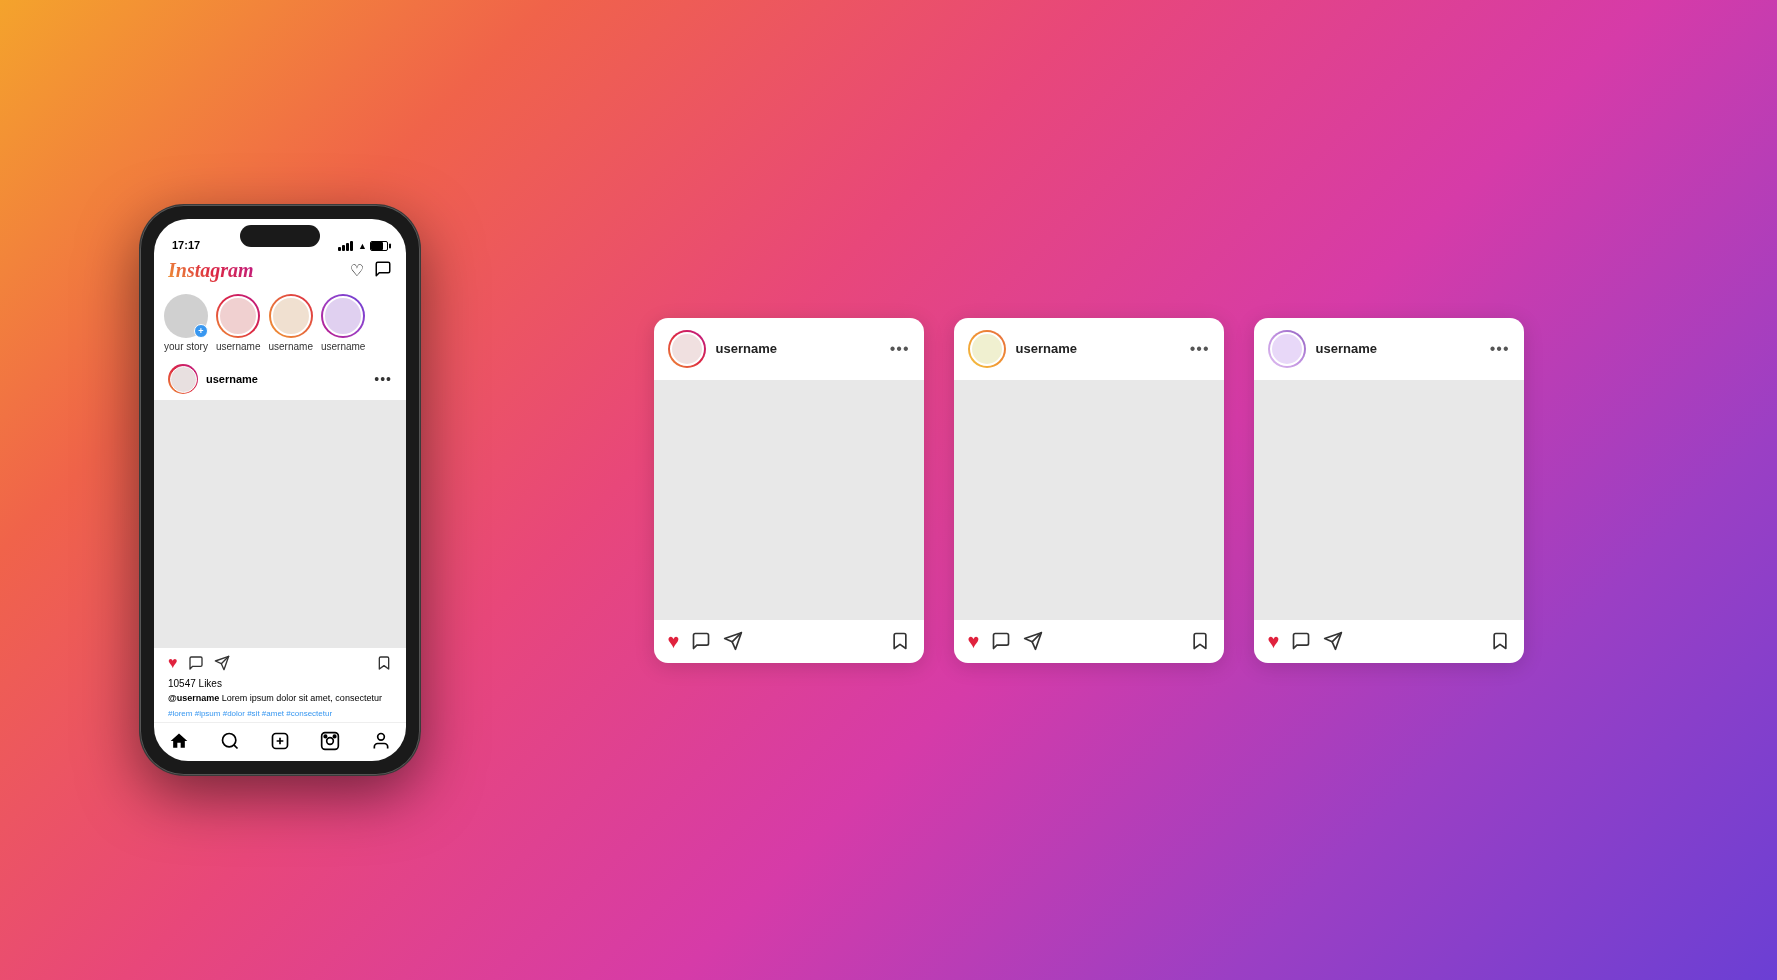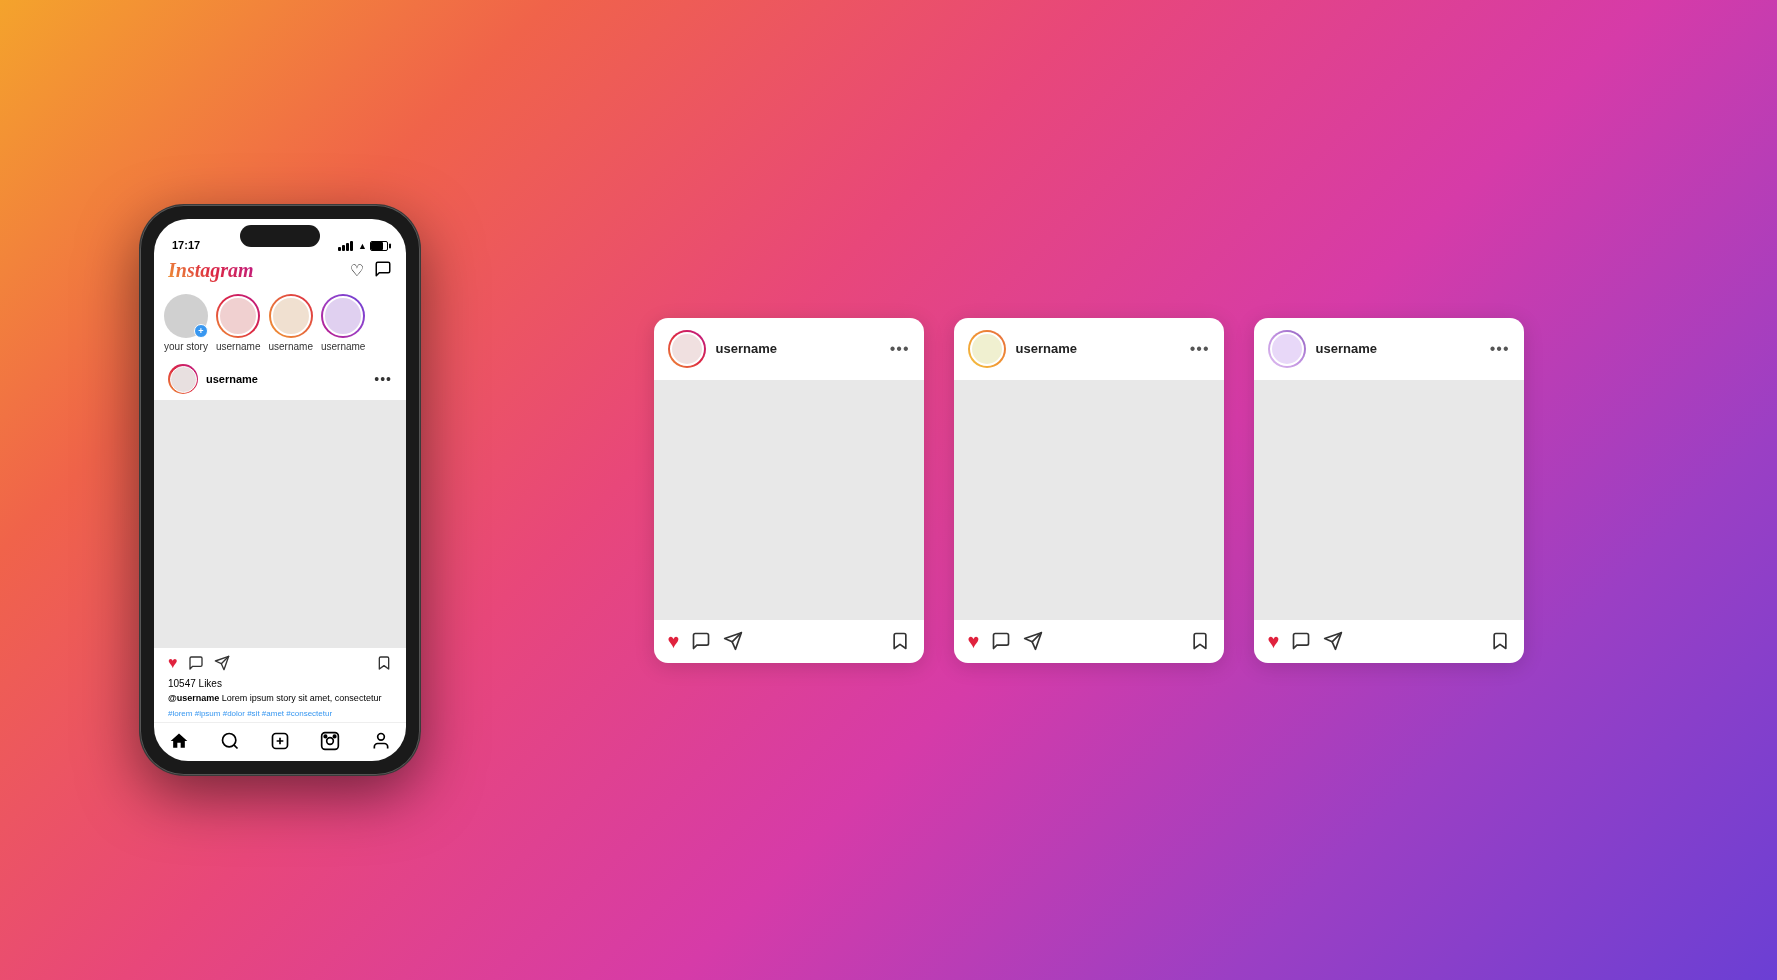--- a/index.html
+++ b/index.html
@@ -291,21 +291,21 @@
         </div>
         <svg width="16" height="16" viewBox="0 0 24 24" fill="none" stroke="#333" stroke-width="2" stroke-linecap="round" stroke-linejoin="round">
             <path d="M19 21l-7-5-7 5V5a2 2 0 0 1 2-2h10a2 2 0 0 1 2 2z"></path>
           </svg>
       </div>
 
       <div class="likes-text">10547 Likes</div>
 
       <div class="caption-area">
         <span class="caption-username">@username</span>
-        <span> Lorem ipsum story sit amet, consectetur</span>
+        <span> Lorem ipsum dolor sit amet, consectetur</span>
       </div>
 
       <div class="hashtags">#lorem  #ipsum  #dolor  #sit  #amet  #consectetur</div>
 
       <div class="bottom-nav">
         <svg width="20" height="20" viewBox="0 0 24 24" fill="#000" stroke="none">
             <path d="M10 20v-6h4v6h5v-8h3L12 3 2 12h3v8z"></path>
           </svg>
         <svg width="20" height="20" viewBox="0 0 24 24" fill="none" stroke="#000" stroke-width="2">
             <circle cx="11" cy="11" r="8"></circle>

